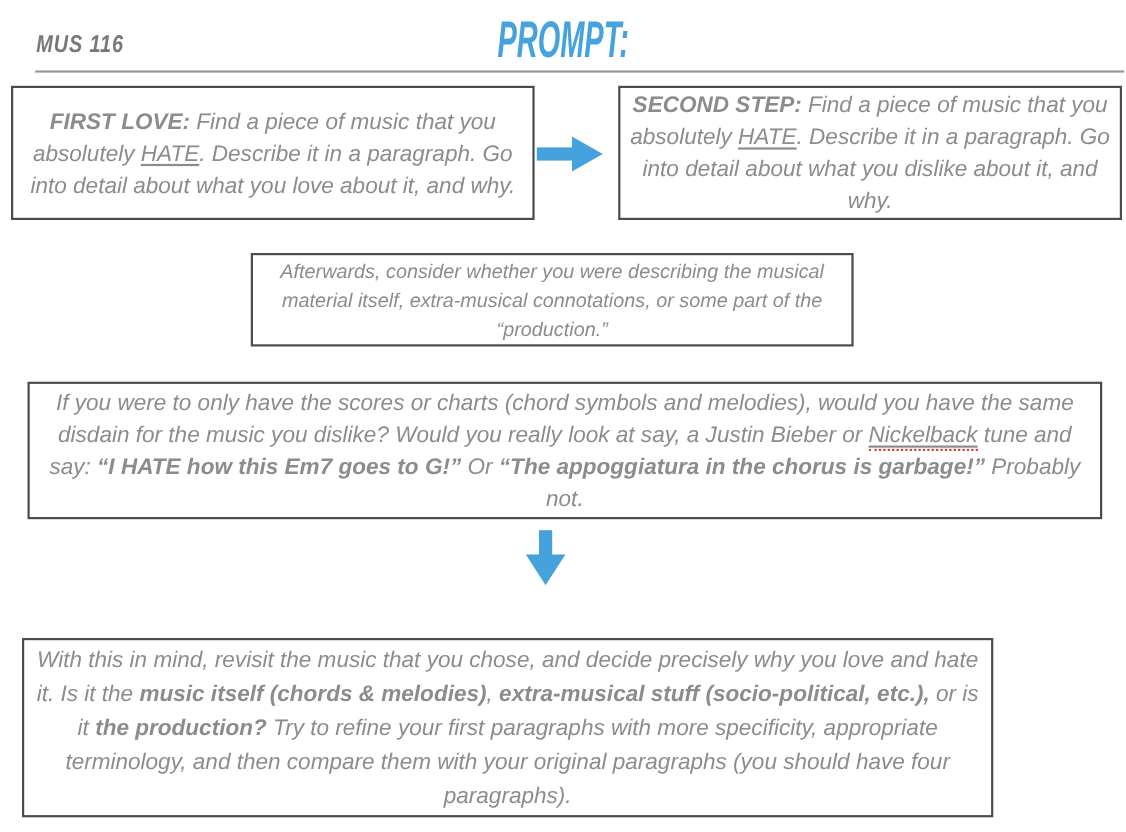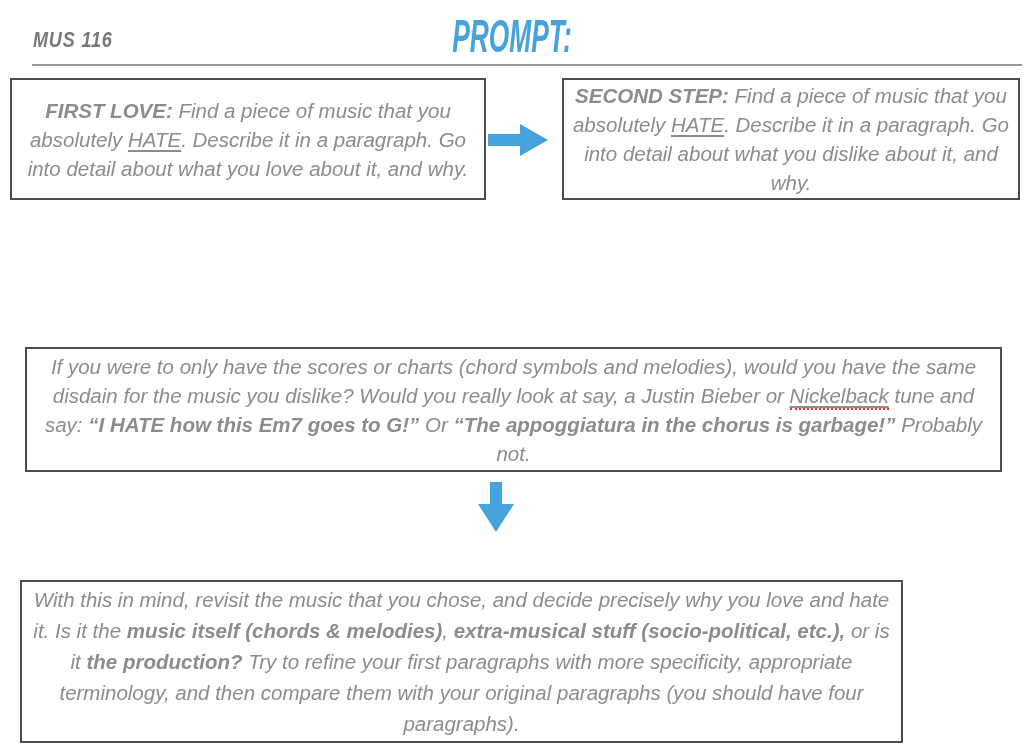--- a/index.html
+++ b/index.html
@@ -104,20 +104,23 @@
 
   <div class="arrow-right">
     <div class="shaft"></div>
     <div class="head"></div>
   </div>
 
   <div class="textbox box-second">
     <div class="inner"><span class="seg-bold">SECOND STEP: </span><span>Find a piece of music that you absolutely </span><span class="seg-underline">HATE</span><span>. Describe it in a paragraph. Go into detail about what you dislike about it, and why.</span></div>
   </div>
 
+  <div class="textbox box-afterwards">
+    <div class="inner"><span>Afterwards, consider whether you were describing the musical material itself, extra-musical connotations, or some part of the “production.”</span></div>
+  </div>
 
   <div class="textbox box-scores">
     <div class="inner"><span>If you were to only have the scores or charts (chord symbols and melodies), would you have the same disdain for the music you dislike? Would you really look at say, a Justin Bieber or </span><span class="seg-underline seg-spellcheck">Nickelback</span><span> tune and say: </span><span class="seg-bold">“I HATE how this Em7 goes to G!”</span><span> Or </span><span class="seg-bold">“The appoggiatura in the chorus is garbage!”</span><span> Probably not.</span></div>
   </div>
 
   <div class="arrow-down">
     <div class="shaft"></div>
     <div class="head"></div>
   </div>
 

